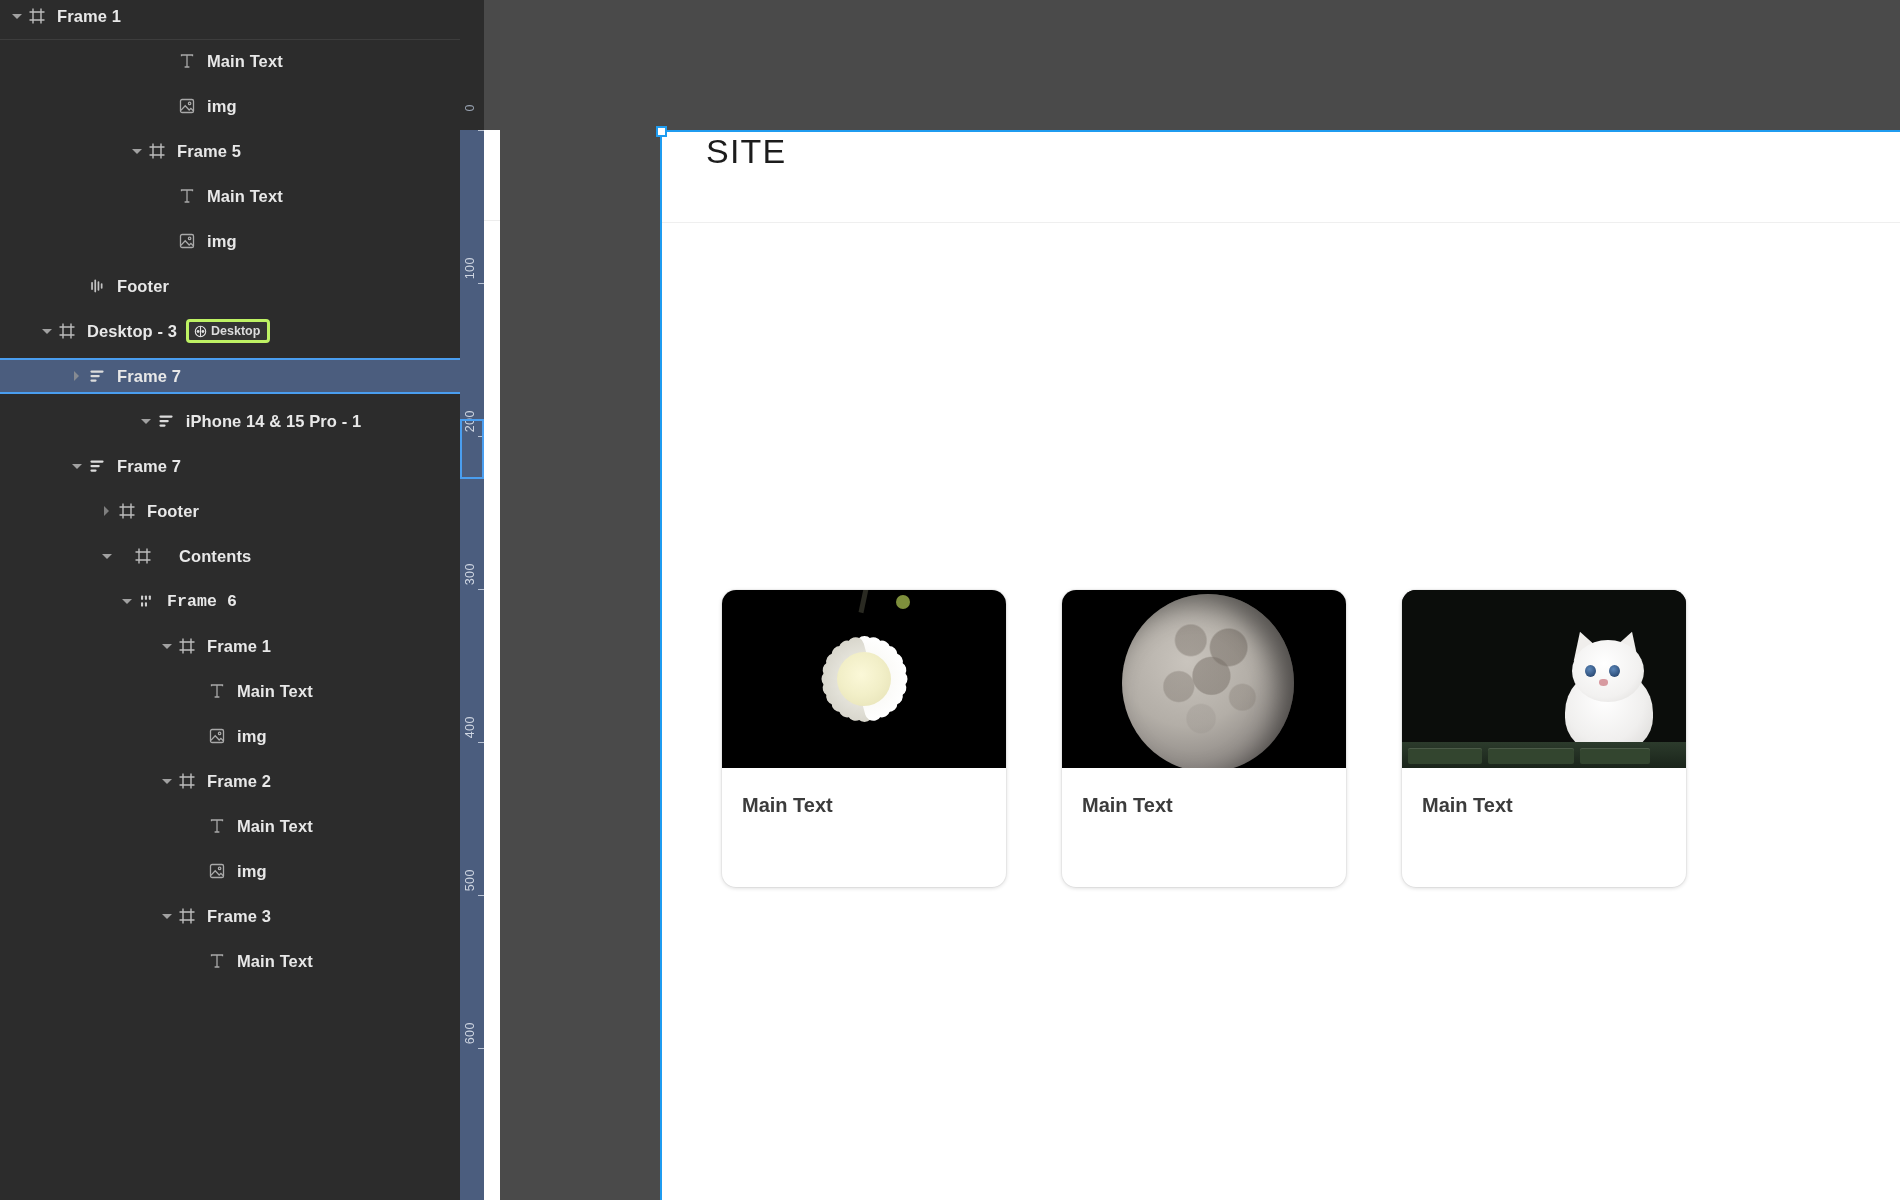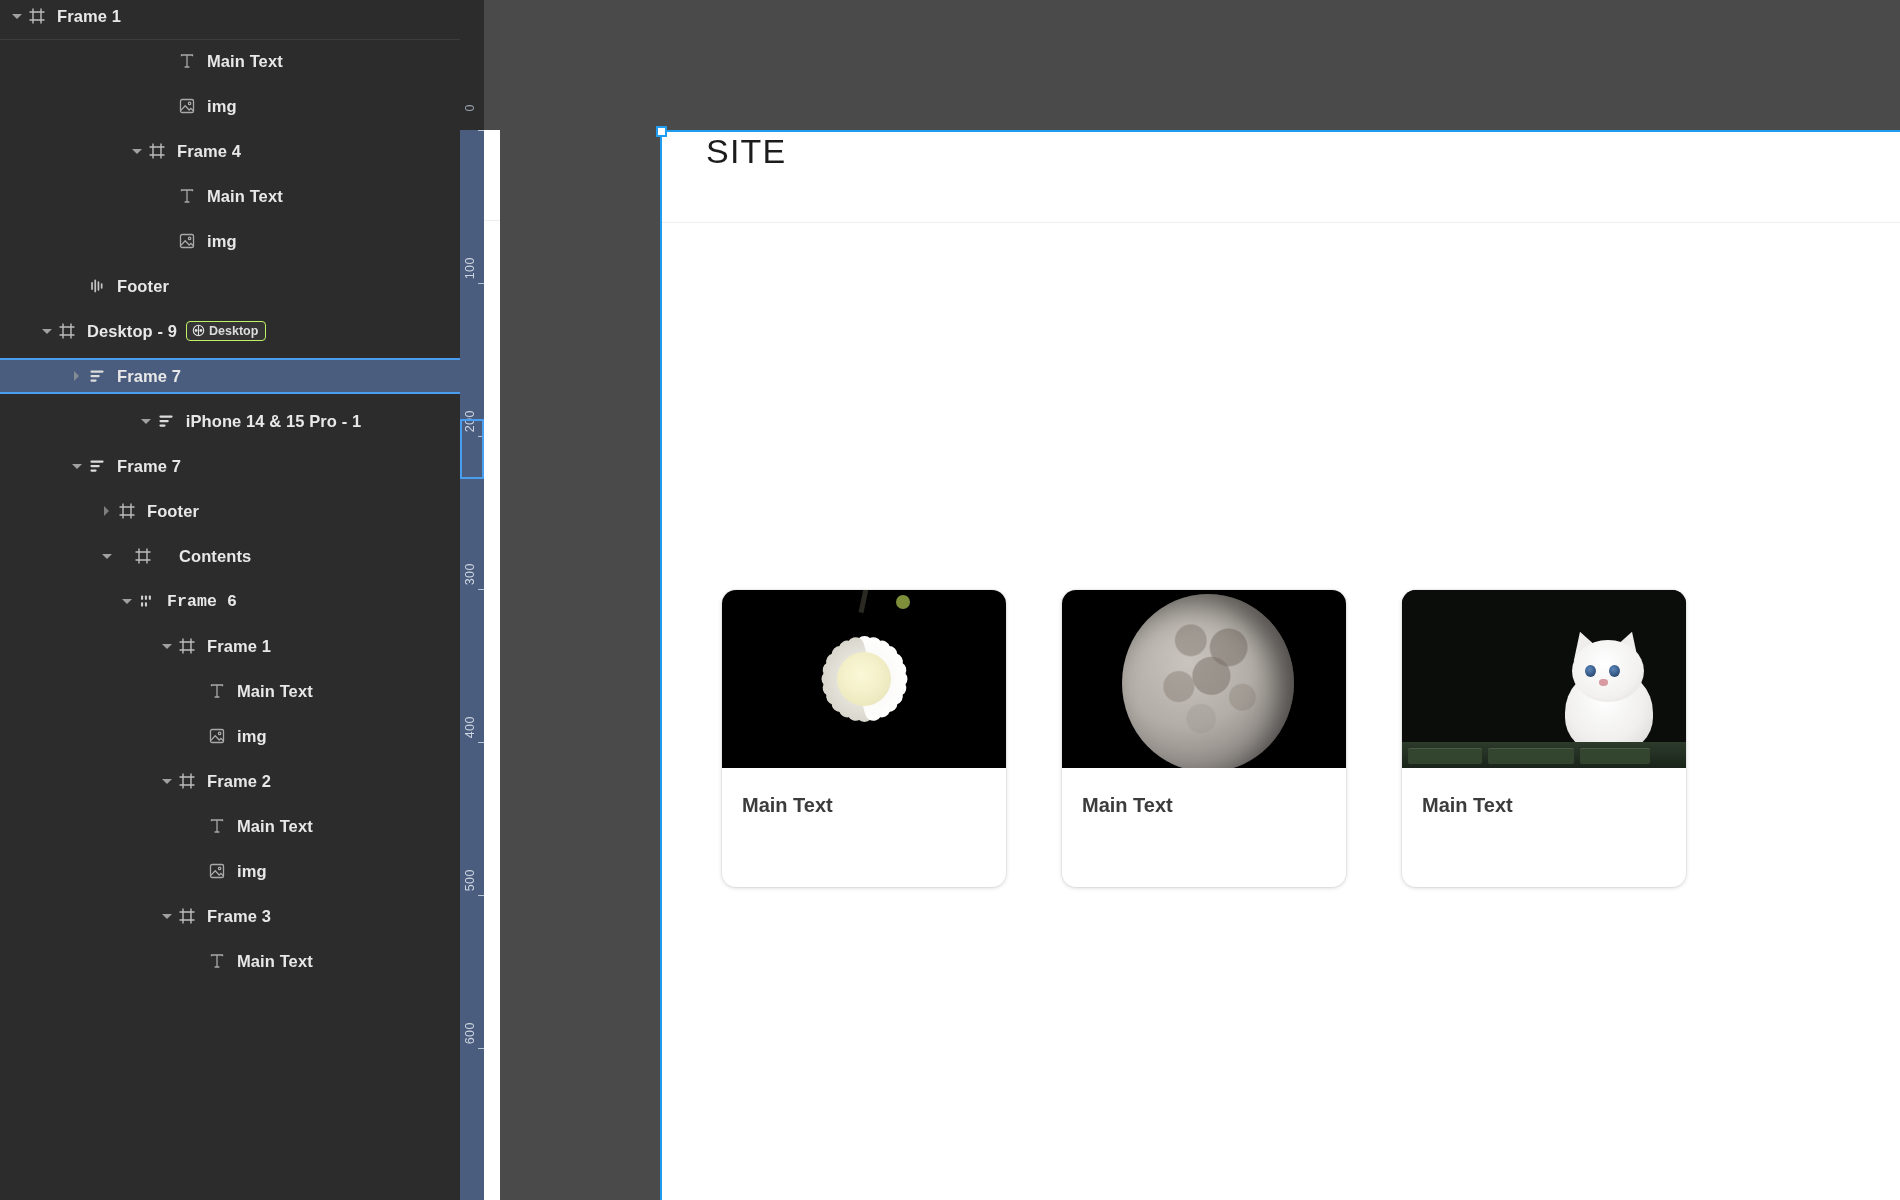--- a/index.html
+++ b/index.html
@@ -69,24 +69,24 @@
     margin-right: 9px;
     position: relative;
     color: #bdbdbd;
     display: flex; align-items: center; justify-content: center;
   }
   .licon svg { display: block; }
 
   .lname { font-weight: bold; letter-spacing: .1px; }
 
   .badge {
-    display: inline-flex; align-items: flex-start; gap: 4px;
+    display: inline-flex; align-items: flex-end; gap: 4px;
     margin-left: 9px;
     padding: 2px 7px 2px 5px;
-    border: 1px solid #bef264;
+    border: 3px solid #bef264;
     border-radius: 4px;
     font-size: 12.5px; font-weight: bold;
     color: #dcdcdc;
     background: #343434;
   }
   .badge svg { display:block; }
 
   
   #ruler {
     position: absolute;
@@ -350,21 +350,21 @@
           </span>
           <span class="lname">img</span>
         </div>
         <div class="layer-row" style="top: 135px; padding-left: 128px;">
           <span class="caret down"></span>
           <span class="licon">
             <svg width="18" height="18" viewBox="0 0 18 18" fill="none" stroke="#bdbdbd" stroke-width="1.4">
               <path d="M5 1.5v15M13 1.5v15M1.5 5h15M1.5 13h15"></path>
             </svg>
           </span>
-          <span class="lname">Frame 4</span>
+          <span class="lname">Frame 5</span>
         </div>
         <div class="layer-row" style="top: 180px; padding-left: 158px;">
           <span class="caret none"></span>
           <span class="licon">
             <svg width="18" height="18" viewBox="0 0 18 18" fill="none" stroke="#a9a9a9" stroke-width="1.3">
               <path d="M3.5 4.2V3h11v1.2M9 3v12M6.6 15h4.8"></path>
             </svg>
           </span>
           <span class="lname">Main Text</span>
         </div>
@@ -391,21 +391,21 @@
           </span>
           <span class="lname">Footer</span>
         </div>
         <div class="layer-row" style="top: 315px; padding-left: 38px;">
           <span class="caret down"></span>
           <span class="licon">
             <svg width="18" height="18" viewBox="0 0 18 18" fill="none" stroke="#bdbdbd" stroke-width="1.4">
               <path d="M5 1.5v15M13 1.5v15M1.5 5h15M1.5 13h15"></path>
             </svg>
           </span>
-          <span class="lname">Desktop - 9</span>
+          <span class="lname">Desktop - 3</span>
           <span class="badge">
             <span>
               <svg width="13" height="13" viewBox="0 0 14 14" fill="none" stroke="#e2e2e2" stroke-width="1.2">
                 <circle cx="7" cy="7" r="5.6"></circle>
                 <path d="M7 1.4v11.2"></path>
                 <circle cx="4.4" cy="7" r="1.5" fill="#e2e2e2" stroke="none"></circle>
                 <circle cx="9.6" cy="7" r="1.5" fill="#e2e2e2" stroke="none"></circle>
               </svg>
             </span>
             <span>Desktop</span>

